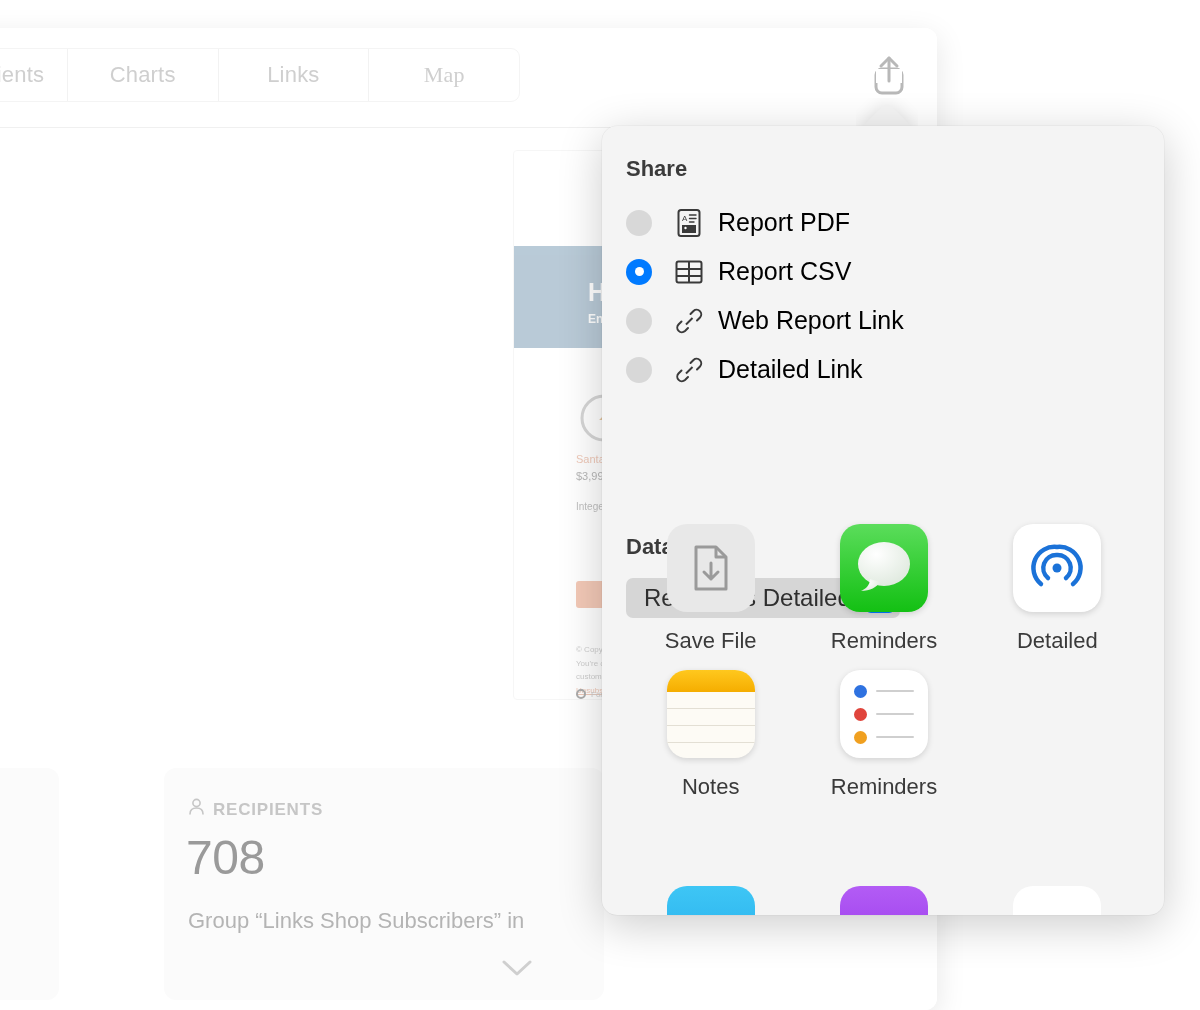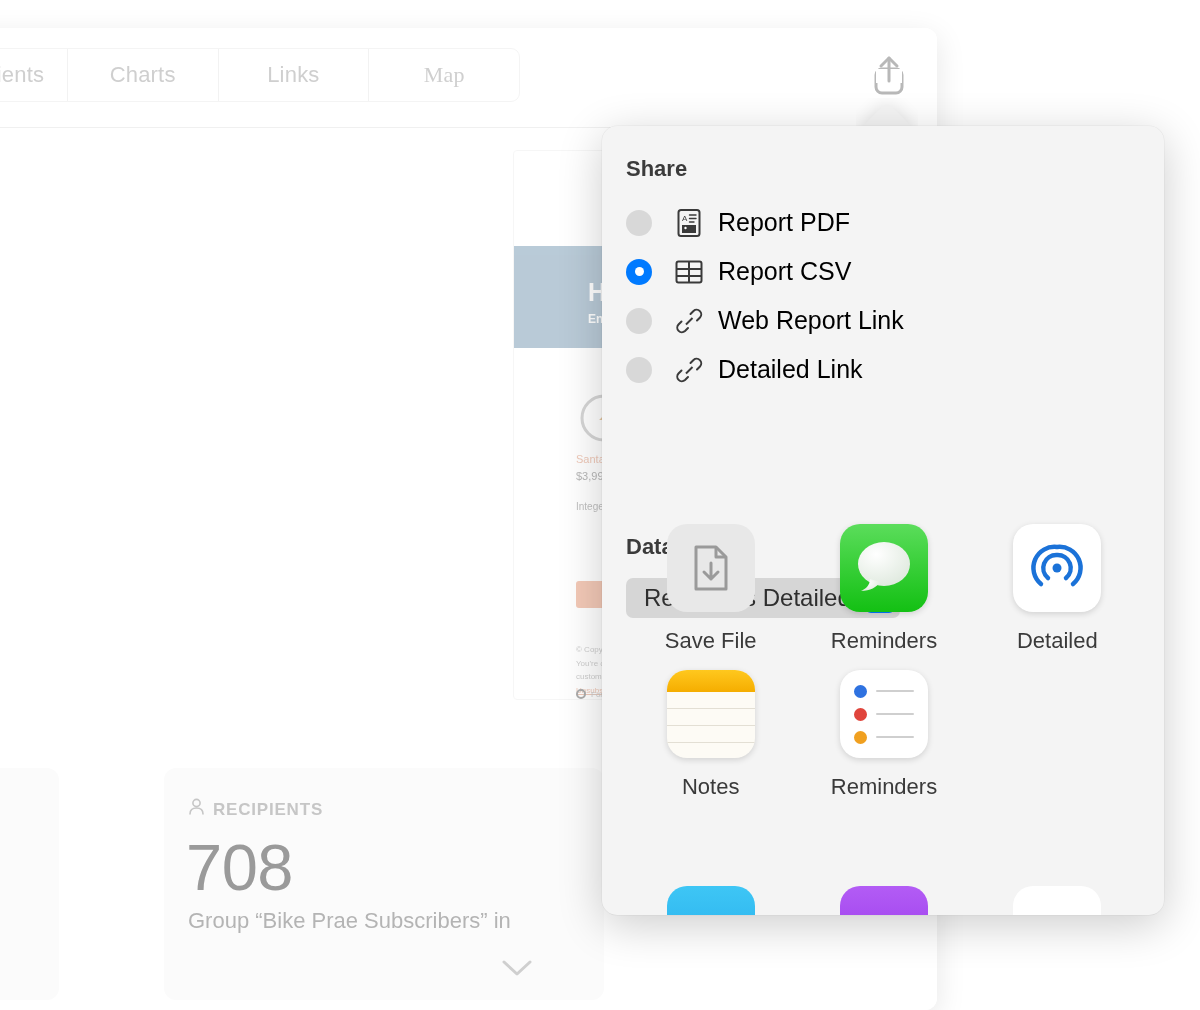--- a/index.html
+++ b/index.html
@@ -122,21 +122,21 @@
   .card-recipients { left: 484px; top: 640px; width: 440px; height: 232px; }
 
   .card-label {
     position: absolute; left: 24px; top: 30px;
     display: flex; align-items: center; gap: 8px;
     font-size: 17px; font-weight: bold; color: #c6c6c6;
     letter-spacing: 0.8px;
   }
   .card-value {
     position: absolute; left: 22px; top: 62px;
-    font-size: 65px; color: #9a9a9a; letter-spacing: -0.5px;
+    font-size: 48px; color: #9a9a9a; letter-spacing: -0.5px;
   }
   .card-sub {
     position: absolute; left: 24px; top: 140px;
     font-size: 22px; color: #b4b4b4; white-space: nowrap;
   }
   .card-chevron {
     position: absolute; left: 336px; top: 190px;
   }
 
   
@@ -348,21 +348,21 @@
         <div class="card-label">
           <span>
             <svg width="17" height="18" viewBox="0 0 17 18">
               <circle cx="8.5" cy="5" r="3.6" fill="none" stroke="#c6c6c6" stroke-width="1.6"></circle>
               <path d="M2 16 C2 11.6 5 10 8.5 10 C12 10 15 11.6 15 16" fill="none" stroke="#c6c6c6" stroke-width="1.6" stroke-linecap="round"></path>
             </svg>
           </span>
           <span>RECIPIENTS</span>
         </div>
         <div class="card-value">708</div>
-        <div class="card-sub">Group “Bike Prae Subscribers” in</div>
+        <div class="card-sub">Group “Links Shop Subscribers” in</div>
         <div class="card-chevron">
           <svg width="34" height="20" viewBox="0 0 34 20">
             <path d="M4 4 L17 16 L30 4" fill="none" stroke="#cfcfcf" stroke-width="3" stroke-linecap="round" stroke-linejoin="round"></path>
           </svg>
         </div>
       </div>
 
     </div>
   </div>
 

